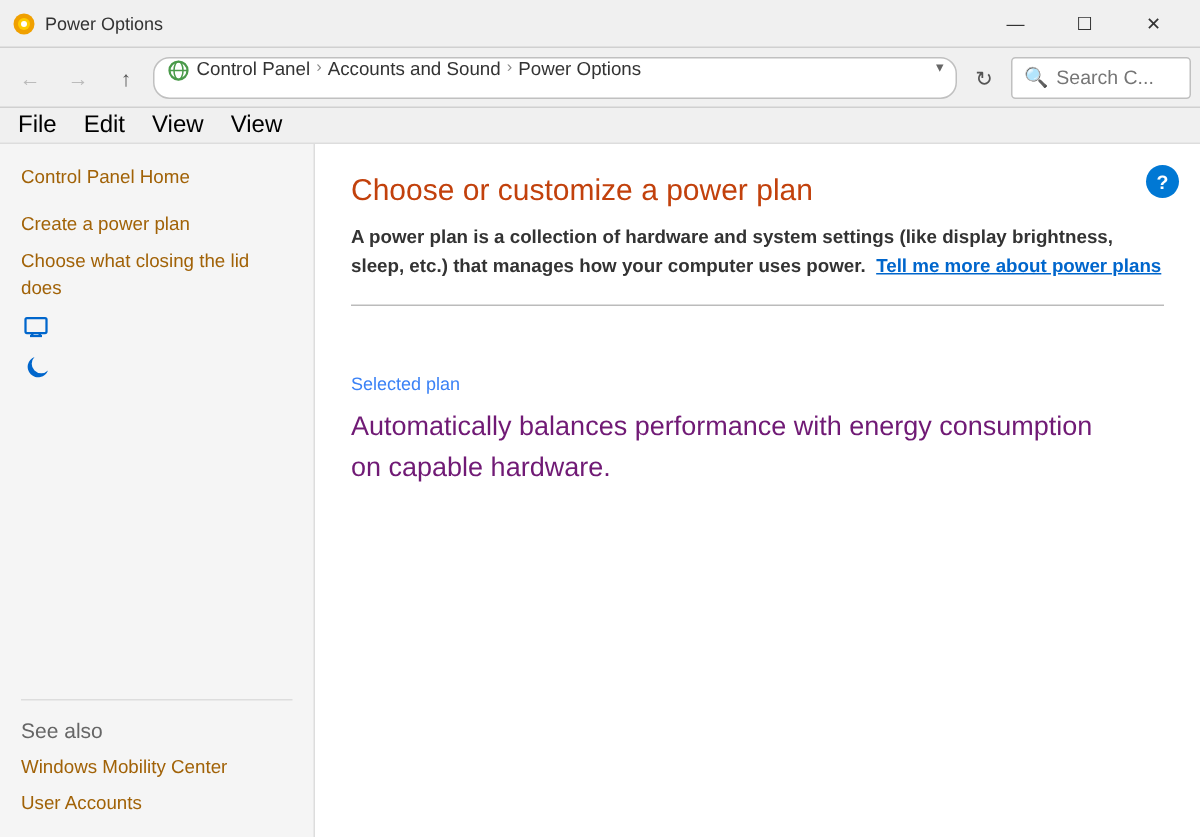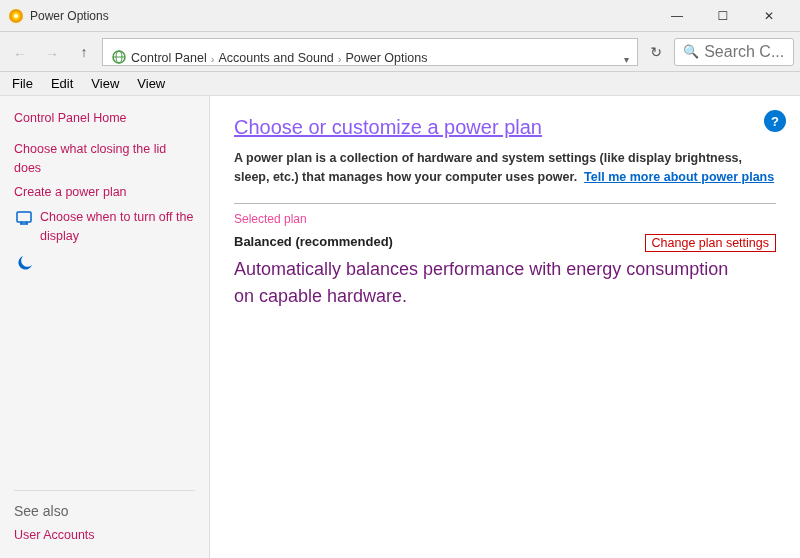--- a/index.html
+++ b/index.html
@@ -68,23 +68,23 @@
       cursor: pointer;
       color: #555;
       font-size: 14px;
     }
     .nav-btn.disabled { color: #bbb; cursor: default; }
     .address-path {
       flex: 1;
       height: 28px;
       background: #fff;
       border: 1px solid #c0c0c0;
-      border-radius: 0;
-      display: flex;
-      align-items: flex-end;
+      border-radius: 11px;
+      display: flex;
+      align-items: flex-start;
       padding: 0 8px;
       font-size: 12.5px;
       color: #333;
       gap: 4px;
     }
     .address-path .path-icon {
       width: 16px;
       height: 16px;
       display: inline-flex;
       align-items: center;
@@ -116,40 +116,39 @@
       border-radius: 3px;
       display: flex;
       align-items: center;
       padding: 0 8px;
       background: #fff;
       gap: 5px;
     }
     .search-box input {
       border: none;
       outline: none;
-      font-size: 16px;
+      font-size: 13px;
       width: 80px;
       background: transparent;
-      text-align: right;
     }
     .search-icon-small { color: #888; font-size: 13px; }
 
     
     .menubar {
       background: #f0f0f0;
       height: 24px;
       display: flex;
       align-items: center;
       padding: 0 4px;
       border-bottom: 1px solid #ddd;
       gap: 2px;
     }
     .menu-item {
       padding: 2px 8px;
-      font-size: 13px;
+      font-size: 16px;
       cursor: pointer;
       border-radius: 2px;
     }
 
     
     .main-layout {
       display: flex;
       height: calc(558px - 32px - 40px - 24px);
     }
 
@@ -158,21 +157,21 @@
       width: 210px;
       background: #f5f5f5;
       border-right: 1px solid #ddd;
       padding: 10px 0;
       display: flex;
       flex-direction: column;
       overflow-y: auto;
     }
     .sidebar-link {
       padding: 3px 14px;
-      color: #be185d;
+      color: #a16207;
       font-size: 12.5px;
       cursor: pointer;
       line-height: 1.5;
       text-decoration: none;
     }
     .sidebar-link.with-icon {
       display: flex;
       align-items: flex-start;
       gap: 6px;
     }
@@ -216,23 +215,22 @@
       font-size: 13px;
       font-weight: bold;
       display: flex;
       align-items: center;
       justify-content: center;
       cursor: pointer;
     }
     .content-title {
       font-size: 20px;
       font-weight: 400;
-      color: #8b5cf6;
+      color: #c2410c;
       margin-bottom: 10px;
-      text-decoration: underline;
     }
     .content-desc {
       font-size: 12.5px;
       color: #333;
       line-height: 1.5;
       margin-bottom: 16px;
       max-width: 580px;
       font-weight: bold;
     }
     .content-desc a {
@@ -240,22 +238,23 @@
       text-decoration: underline;
       cursor: pointer;
     }
     .selected-plan-section {
       border-top: 1px solid #bbb;
       padding-top: 8px;
       margin-top: 4px;
     }
     .selected-plan-label {
       font-size: 12px;
-      color: #ec4899;
+      color: #3b82f6;
       margin-bottom: 8px;
+      margin-top: 37px;
     }
     .plan-row {
       display: flex;
       align-items: flex-start;
       justify-content: space-between;
       margin-bottom: 4px;
     }
     .plan-name {
       font-size: 13px;
       font-weight: 600;
@@ -338,64 +337,60 @@
   <div class="menu-item">View</div>
 </div>
 
 <div class="main-layout">
 
   <div class="sidebar">
     <a class="sidebar-link">Control Panel Home</a>
 
     <div style="height:6px"></div>
 
+    <a class="sidebar-link">Create a power plan</a>
     <a class="sidebar-link">
       <span>Choose what closing the lid does</span>
     </a>
-    <a class="sidebar-link">Create a power plan</a>
 
     <a class="sidebar-link with-icon">
       <span class="sidebar-link-icon">
         <svg width="16" height="16" viewBox="0 0 16 16">
           <rect x="1" y="2" width="14" height="10" rx="1" fill="none" stroke="#0066cc" stroke-width="1.5"></rect>
           <line x1="6" y1="12" x2="5" y2="14" stroke="#0066cc" stroke-width="1.5"></line>
           <line x1="10" y1="12" x2="11" y2="14" stroke="#0066cc" stroke-width="1.5"></line>
           <line x1="4" y1="14" x2="12" y2="14" stroke="#0066cc" stroke-width="1.5"></line>
         </svg>
       </span>
-      <span>Choose when to turn off the display</span>
     </a>
     <a class="sidebar-link with-icon">
       <span class="sidebar-link-icon">
         <svg width="16" height="16" viewBox="0 0 16 16">
           <path d="M7 2a7 7 0 1 0 9 9 5 5 0 0 1-9-9z" fill="#0066cc"></path>
         </svg>
       </span>
     </a>
 
     <div class="sidebar-spacer"></div>
 
     <div class="sidebar-divider"></div>
     <div class="see-also-label">See also</div>
+    <a class="sidebar-link">Windows Mobility Center</a>
     <a class="sidebar-link">User Accounts</a>
   </div>
 
   <div class="content">
     <div class="help-btn">?</div>
 
     <h1 class="content-title">Choose or customize a power plan</h1>
 
     <p class="content-desc">
       <span>A power plan is a collection of hardware and system settings (like display brightness, sleep, etc.) that manages how your computer uses power.</span>
       &nbsp;<a>Tell me more about power plans</a>
     </p>
 
     <div class="selected-plan-section">
       <div class="selected-plan-label">Selected plan</div>
-      <div class="plan-row">
-        <span class="plan-name">Balanced (recommended)</span>
-        <a class="change-plan-link">Change plan settings</a>
-      </div>
       <div class="plan-desc">Automatically balances performance with energy consumption on capable hardware.</div>
     </div>
   </div>
 
 </div>
 
 </body></html>

